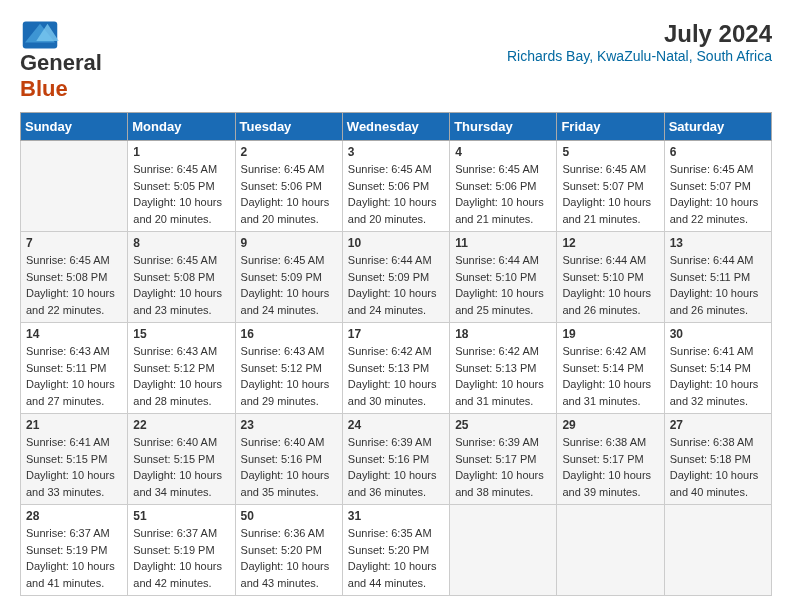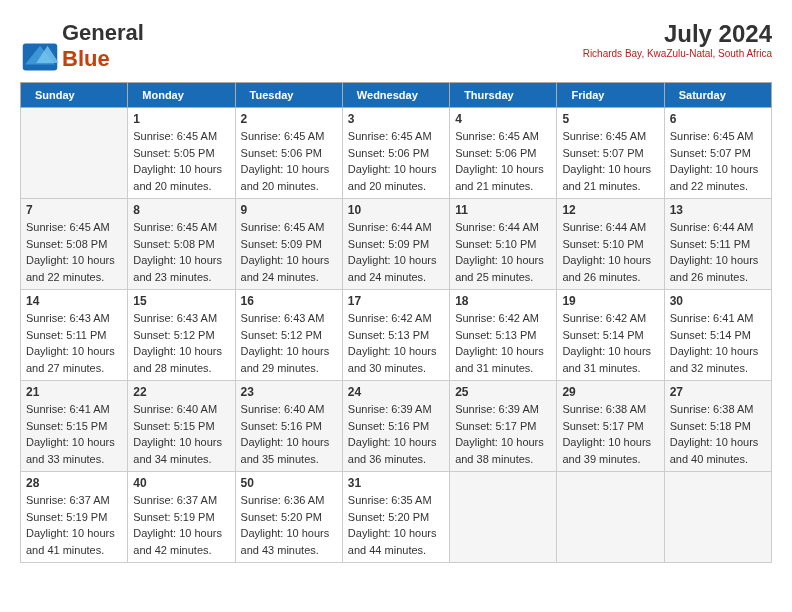--- a/index.html
+++ b/index.html
@@ -11,53 +11,54 @@
       padding: 20px;
     }
     .header {
       display: flex;
       justify-content: space-between;
       align-items: flex-start;
       margin-bottom: 10px;
     }
     .logo {
       display: flex;
-      align-items: flex-end;
+      align-items: flex-start;
+      flex-direction: column;
     }
     .logo-text {
       font-size: 22px;
       font-weight: bold;
       color: #333;
     }
     .logo-icon {
       width: 40px;
       height: 30px;
       margin-right: 2px;
     }
     .title-block {
       text-align: right;
     }
     .month-year {
       font-size: 24px;
       font-weight: bold;
       color: #333;
     }
     .location {
-      font-size: 10px;
-      color: #b91c1c;
+      font-size: 14px;
+      color: #0369a1;
     }
     table {
       width: 100%;
       border-collapse: collapse;
     }
     thead tr th {
       background-color: #1a6bb5;
       color: #fff;
-      padding: 6px 14px;
-      font-size: 11px;
+      padding: 6px 4px;
+      font-size: 13px;
       text-align: left;
       border: 1px solid #aaa;
     }
     tbody tr td {
       vertical-align: top;
       border: 1px solid #ccc;
       padding: 4px 5px;
       font-size: 10.5px;
       color: #333;
       width: calc(100% / 7);
@@ -236,21 +237,21 @@
           <div class="day-num">27</div>
           <div class="day-detail">Sunrise: 6:38 AM<br>Sunset: 5:18 PM<br>Daylight: 10 hours and 40 minutes.</div>
         </td>
       </tr>
       <tr>
         <td>
           <div class="day-num">28</div>
           <div class="day-detail">Sunrise: 6:37 AM<br>Sunset: 5:19 PM<br>Daylight: 10 hours and 41 minutes.</div>
         </td>
         <td>
-          <div class="day-num">40</div>
+          <div class="day-num">51</div>
           <div class="day-detail">Sunrise: 6:37 AM<br>Sunset: 5:19 PM<br>Daylight: 10 hours and 42 minutes.</div>
         </td>
         <td>
           <div class="day-num">50</div>
           <div class="day-detail">Sunrise: 6:36 AM<br>Sunset: 5:20 PM<br>Daylight: 10 hours and 43 minutes.</div>
         </td>
         <td>
           <div class="day-num">31</div>
           <div class="day-detail">Sunrise: 6:35 AM<br>Sunset: 5:20 PM<br>Daylight: 10 hours and 44 minutes.</div>
         </td>

